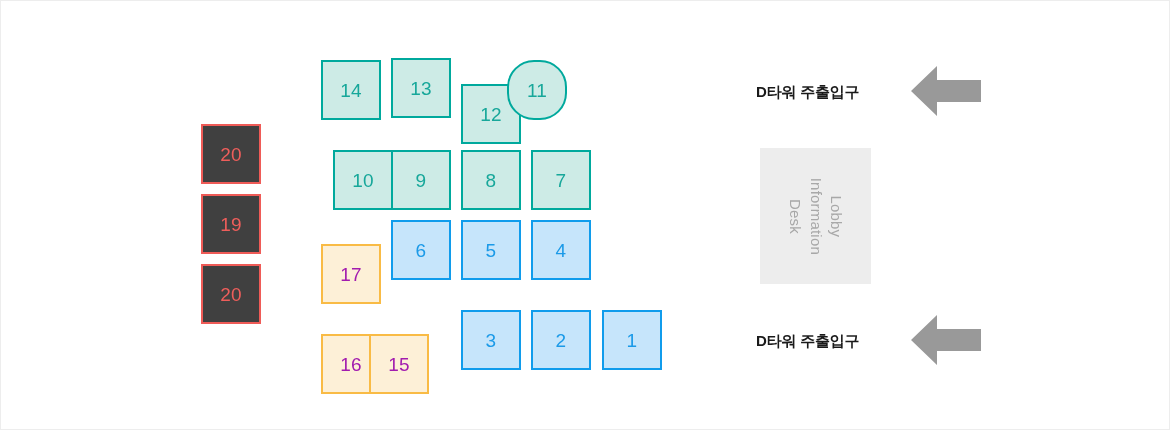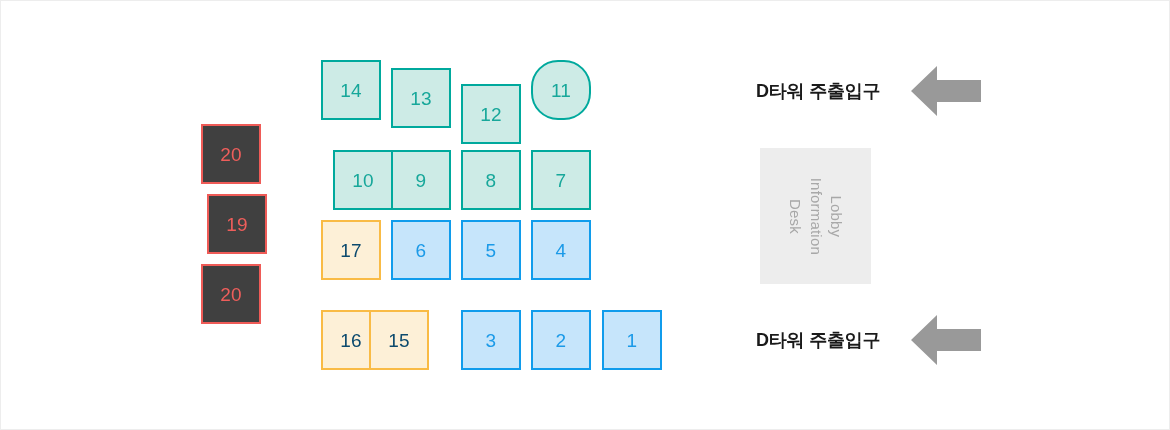--- a/index.html
+++ b/index.html
@@ -48,21 +48,22 @@
     color: #17a79a;
   }
   .seat.blue {
     border-color: #109cec;
     background: #c6e5fb;
     color: #1b9ae8;
   }
   .seat.yellow {
     border-color: #f9bb45;
     background: #fdf0d7;
-    color: #0c4a6e;
+    color: #a21caf;
+    margin-top: 24px;
   }
   .seat.red {
     border-color: #ef5b57;
     background: #404040;
     color: #ee5e5b;
   }
 
   
   .lobby-desk {
     position: absolute;
@@ -95,21 +96,21 @@
     display: flex;
     align-items: center;
     left: 755px;
     width: 225px;
     height: 60px;
   }
   .entrance-top { top: 60px; }
   .entrance-bottom { top: 309px; }
 
   .entrance-label {
-    font-size: 18px;
+    font-size: 15px;
     font-weight: bold;
     color: #1a1a1a;
     white-space: nowrap;
     letter-spacing: -0.2px;
     line-height: 1;
   }
 
   .arrow-left {
     position: absolute;
     right: 0;
@@ -119,26 +120,26 @@
     height: 56px;
   }
 </style>
 </head>
 <body>
 
 <div class="map-canvas">
 
   <div id="seat-layer">
       <div class="seat red" style="left: 200px; top: 123px;">20</div>
-      <div class="seat red" style="left: 206px; top: 193px;">19</div>
+      <div class="seat red" style="left: 200px; top: 193px;">19</div>
       <div class="seat red" style="left: 200px; top: 263px;">20</div>
       <div class="seat teal" style="left: 320px; top: 59px;">14</div>
-      <div class="seat teal" style="left: 390px; top: 67px;">13</div>
+      <div class="seat teal" style="left: 390px; top: 57px;">13</div>
       <div class="seat teal" style="left: 460px; top: 59px; margin-top: 24px;">12</div>
-      <div class="seat teal" style="left: 530px; top: 59px; border-radius: 27px;">11</div>
+      <div class="seat teal" style="left: 506px; top: 59px; border-radius: 27px;">11</div>
       <div class="seat teal" style="left: 332px; top: 149px;">10</div>
       <div class="seat teal" style="left: 390px; top: 149px;">9</div>
       <div class="seat teal" style="left: 460px; top: 149px;">8</div>
       <div class="seat teal" style="left: 530px; top: 149px;">7</div>
       <div class="seat yellow" style="left: 320px; top: 219px;">17</div>
       <div class="seat blue" style="left: 390px; top: 219px;">6</div>
       <div class="seat blue" style="left: 460px; top: 219px;">5</div>
       <div class="seat blue" style="left: 530px; top: 219px;">4</div>
       <div class="seat yellow" style="left: 320px; top: 309px; text-align: center;">16</div>
       <div class="seat yellow" style="left: 368px; top: 309px;">15</div>

